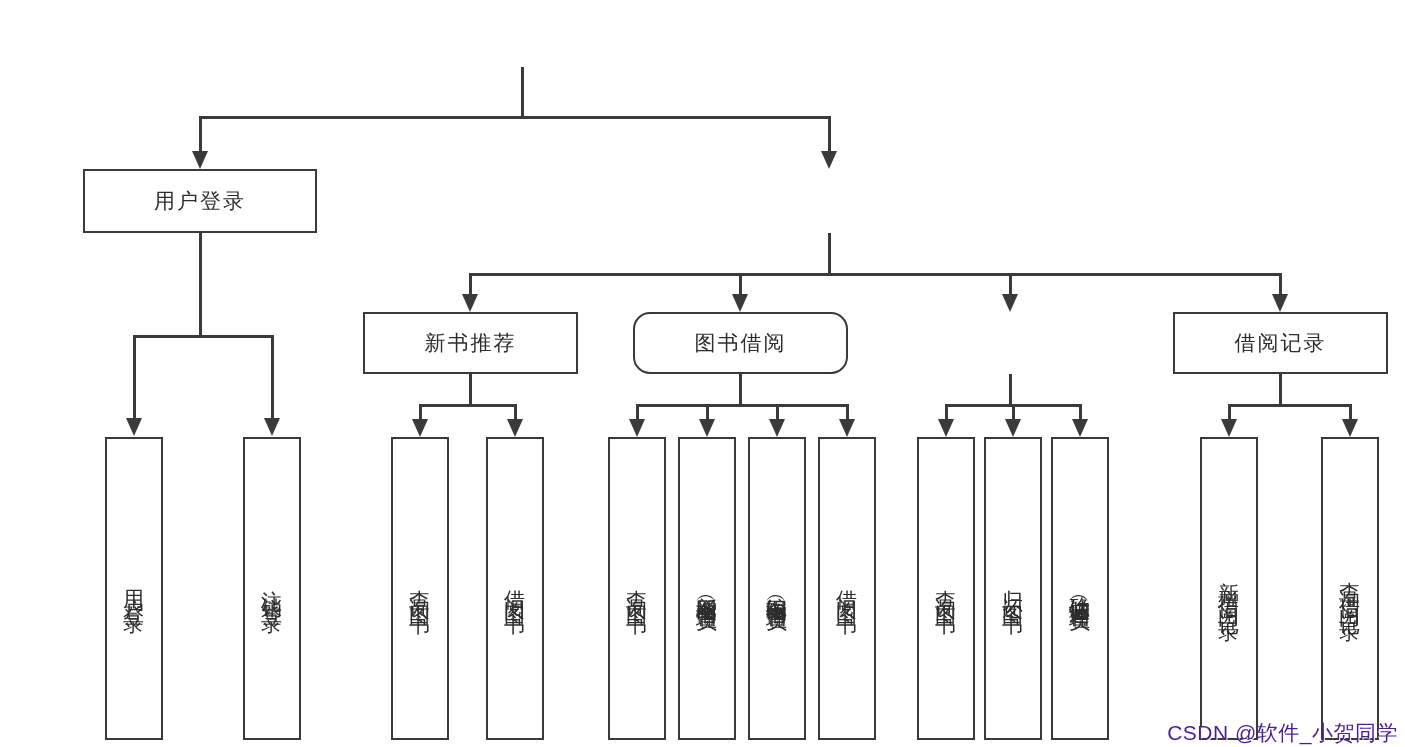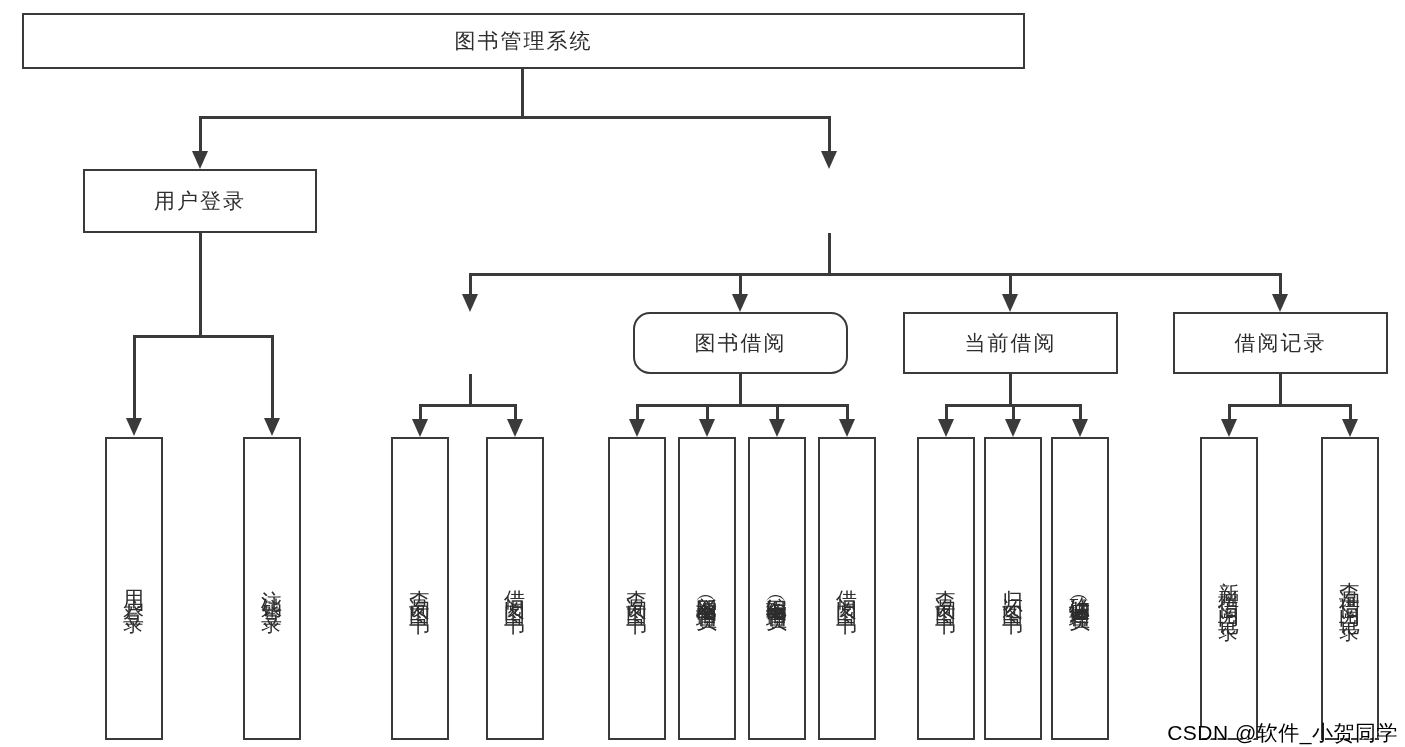--- a/index.html
+++ b/index.html
@@ -49,32 +49,31 @@
     height: 0;
     border-left: 8px solid transparent;
     border-right: 8px solid transparent;
     border-top: 18px solid #3a3a3a;
   }
   .watermark {
     position: absolute;
     top: 719px;
     right: 7px;
     font-size: 21px;
-    color: #000000;
+    color: #4c1d95;
     letter-spacing: 0.5px;
     text-shadow: 1px 1px 0 #ffffff;
     white-space: nowrap;
   }
 </style>
 </head>
 <body>
 
 <div id="canvas">
 
-  <div class="box hbox" style="left:22px; top:13px; width:1003px; height:56px;">图书管理系统</div>
 
   <div class="line" style="left:520.5px; top:67px; width:3px; height:52px;"></div>
   <div class="line" style="left:198.5px; top:116px; width:632px; height:3px;"></div>
   <div class="line" style="left:198.5px; top:116px; width:3px; height:36px;"></div>
   <div class="arrowhead" style="left:192px; top:151px;"></div>
   <div class="line" style="left:827.5px; top:116px; width:3px; height:36px;"></div>
   <div class="arrowhead" style="left:821px; top:151px;"></div>
 
   <div class="box hbox" style="left:83px; top:169px; width:234px; height:64px;">用户登录</div>
 
@@ -89,22 +88,22 @@
   <div class="line" style="left:469px; top:273px; width:813px; height:3px;"></div>
   <div class="line" style="left:469px; top:273px; width:3px; height:22px;"></div>
   <div class="arrowhead" style="left:462px; top:294px;"></div>
   <div class="line" style="left:739px; top:273px; width:3px; height:22px;"></div>
   <div class="arrowhead" style="left:732px; top:294px;"></div>
   <div class="line" style="left:1009px; top:273px; width:3px; height:22px;"></div>
   <div class="arrowhead" style="left:1002px; top:294px;"></div>
   <div class="line" style="left:1279px; top:273px; width:3px; height:22px;"></div>
   <div class="arrowhead" style="left:1272px; top:294px;"></div>
 
+  <div class="box hbox" style="left:363px; top:312px; width:215px; height:62px;">新书推荐</div>
   <div class="box hbox" style="left:633px; top:312px; width:215px; height:62px;border-radius:17px;">图书借阅</div>
-  <div class="box hbox" style="left:903px; top:312px; width:215px; height:62px;">当前借阅</div>
   <div class="box hbox" style="left:1173px; top:312px; width:215px; height:62px;">借阅记录</div>
 
   <div class="line" style="left:469px; top:374px; width:3px; height:33px;"></div>
   <div class="line" style="left:418.5px; top:404px; width:98px; height:3px;"></div>
   <div class="line" style="left:418.5px; top:404px; width:3px; height:16px;"></div>
   <div class="arrowhead" style="left:412px; top:419px;"></div>
   <div class="line" style="left:513.5px; top:404px; width:3px; height:16px;"></div>
   <div class="arrowhead" style="left:507px; top:419px;"></div>
 
   <div class="line" style="left:739px; top:374px; width:3px; height:33px;"></div>

